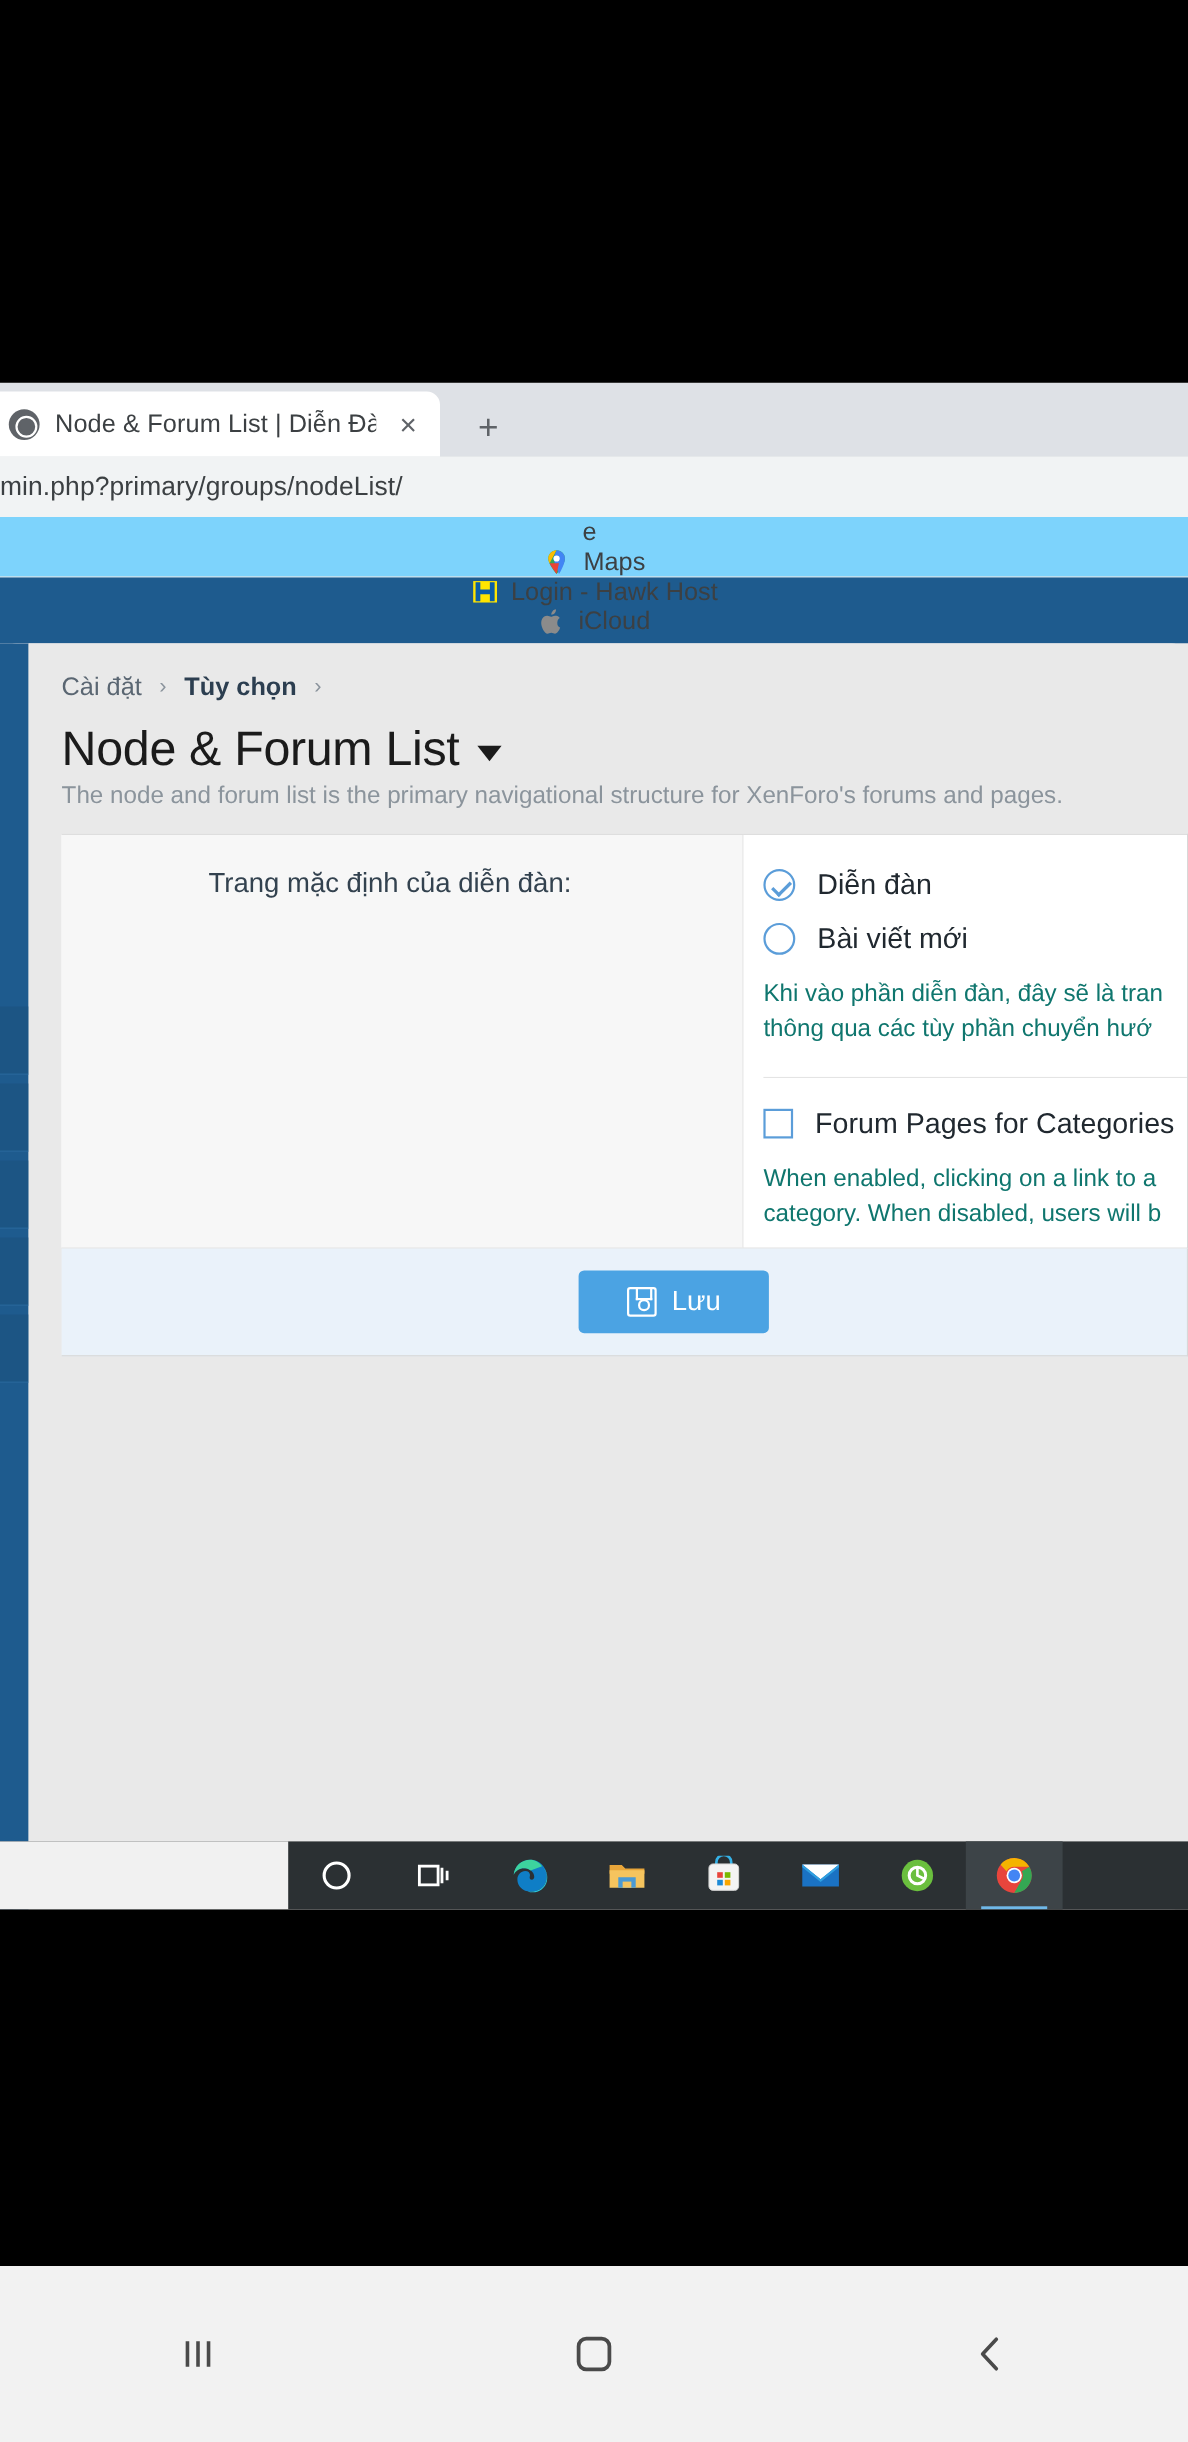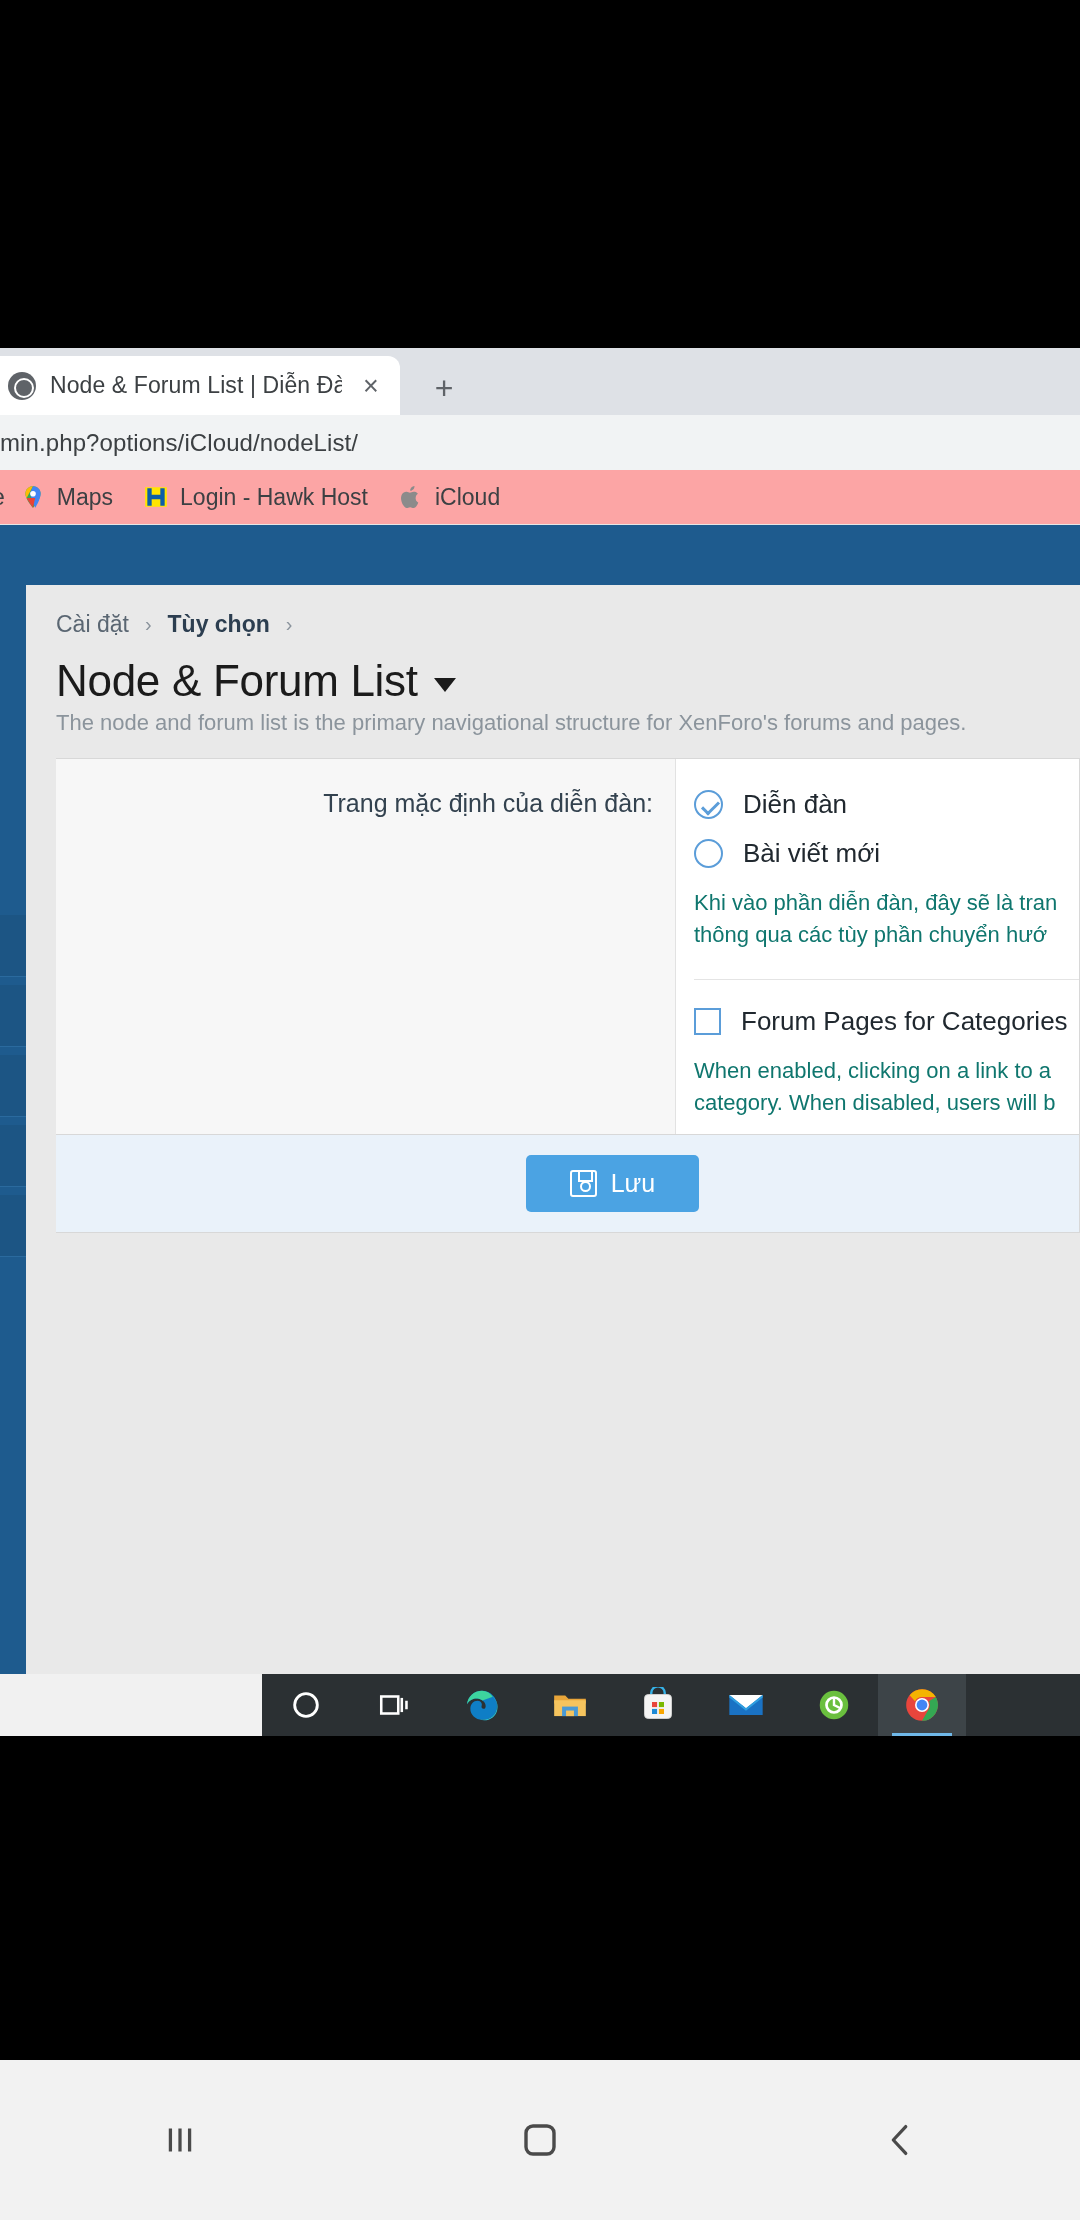--- a/index.html
+++ b/index.html
@@ -58,22 +58,23 @@
   .omnibox-row {
     height:55px; background:#f1f3f4; display:flex; align-items:center;
   }
   .omnibox-text {
     font-size:24px; color:#3c4043; padding-left:0px; white-space:nowrap;
     letter-spacing:0.1px;
   }
 
   
   .bookmarks {
-    height:55px; background:#fca5a5; display:flex; align-items:center; gap:0px;
+    height:55px; background:#7dd3fc; display:flex; align-items:center; gap:0px;
     border-bottom:1px solid #e6e6e6;
+    flex-direction:column;
   }
   .bm { display:flex; align-items:center; gap:11px; padding:0 15px; white-space:nowrap; }
   .bm-label { font-size:23px; color:#3c4043; }
   .bm-partial { font-size:23px; color:#3c4043; padding-left:0px; margin-left:-8px;}
   .ico { width:26px; height:26px; flex:none; position:relative; display:block; }
 
   
   .xf-band { height:60px; background:#1e5b8e; }
 
   
@@ -115,21 +116,21 @@
   }
 
   
   .form-block {
     margin-top:22px; margin-left:14px; background:#fff;
     border:1px solid #d8d8d8; border-left:none;
   }
   .form-row { display:flex; min-height:375px; }
   .form-label-cell {
     width:620px; flex:none; background:#f7f7f7; border-right:1px solid #e2e2e2;
-    padding:30px 22px 0 0; text-align:right;
+    padding:30px 22px 0 0; text-align:center;
   }
   .form-label { font-size:25px; color:#33424f; }
   .form-field-cell { flex:1; padding:30px 0 0 18px; background:#fff; }
 
   .choice { display:flex; align-items:center; gap:20px; margin-bottom:18px; }
   .radio-outer {
     width:29px; height:29px; border-radius:50%; border:2px solid #5b9dd9;
     flex:none; position:relative; background:#fff;
   }
   .radio-outer.checked::after {
@@ -212,21 +213,21 @@
     <div class="tabstrip">
       <div class="tab">
         <span class="tab-favicon"></span>
         <span class="tab-title">Node &amp; Forum List | Diễn Đàn Hà</span>
         <span class="tab-close">×</span>
       </div>
       <div class="newtab">+</div>
     </div>
 
     <div class="omnibox-row">
-      <span class="omnibox-text">min.php?options/iCloud/nodeList/</span>
+      <span class="omnibox-text">min.php?primary/groups/nodeList/</span>
     </div>
 
     <div class="bookmarks">
       <span class="bm-partial">e</span>
 
       <div class="bm">
         <span class="ico">
           <svg width="26" height="26" viewBox="0 0 24 24">
             <path d="M12 2C8.1 2 5 5.1 5 9c0 5.2 7 13 7 13s7-7.8 7-13c0-3.9-3.1-7-7-7z" fill="#34a853"></path>
             <path d="M12 2C8.1 2 5 5.1 5 9c0 1.3.4 2.6 1.1 3.9L12 2z" fill="#fbbc04"></path>

